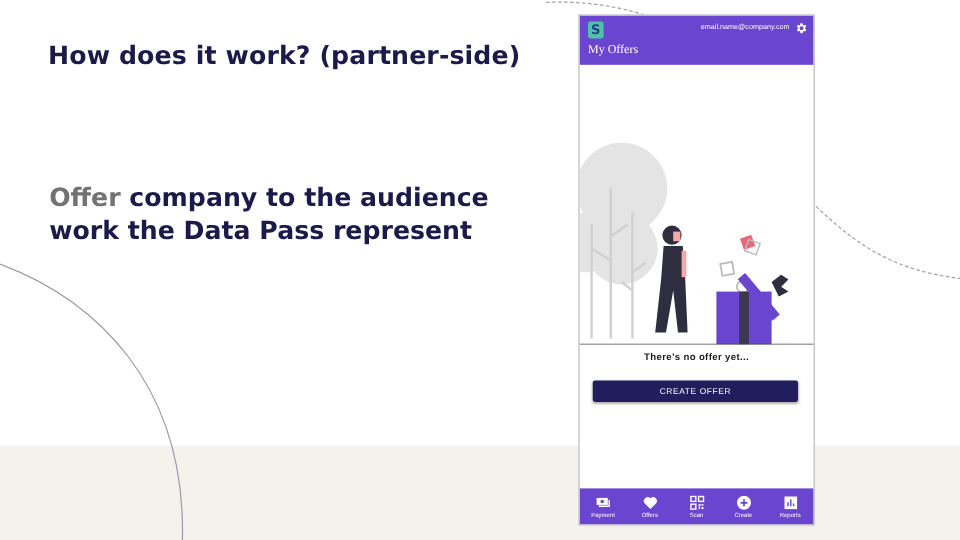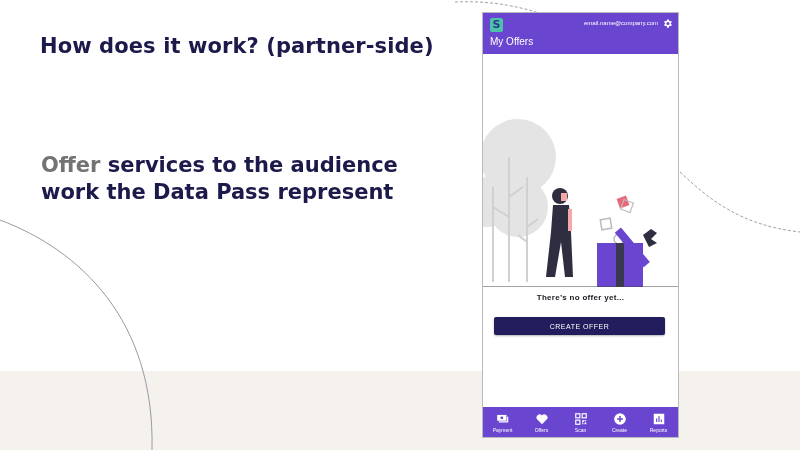--- a/index.html
+++ b/index.html
@@ -23,21 +23,21 @@
     position: absolute; left: 482px; top: 12px; width: 197px; height: 426px;
     background: #ffffff; border: 1px solid #b9b9c0; overflow: hidden;
   }
   .app-header { position: absolute; left: 0; top: 0; width: 100%; height: 41px; background: #6a46d0; }
   .app-logo {
     position: absolute; left: 7px; top: 5px; width: 13px; height: 14px; border-radius: 2px;
     background: #4cc2a8; color: #2a3a8c; font-size: 11px; font-weight: bold; line-height: 14px; text-align: center;
   }
   .app-email { position: absolute; right: 20px; top: 7px; font-size: 6px; color: #ffffff; font-family: "Liberation Sans", sans-serif; }
   .gear-icon { position: absolute; right: 5px; top: 5px; width: 11px; height: 11px; }
-  .app-title { position: absolute; left: 7px; top: 23px; font-size: 10px; color: #ffffff; font-family: Liberation Sans, sans-serif; }
+  .app-title { position: absolute; left: 7px; top: 23px; font-size: 10px; color: #ffffff; font-family: Liberation Serif, serif; }
 
   .brand { position: absolute; left: 56px; top: 60px; width: 90px; height: 34px; }
   .brand-data { position: absolute; left: 4px; top: 0; font-size: 15px; font-weight: bold; color: #1c1a4a; font-family: "Liberation Sans", sans-serif; letter-spacing: 0.3px; }
   .brand-terminal { position: absolute; left: 16px; top: 15px; font-size: 13px; font-weight: bold; color: #5a33c9; font-family: "Liberation Sans", sans-serif; }
 
   .illustration { position: absolute; left: 0; top: 104px; width: 197px; height: 170px; }
 
   .empty-text {
     position: absolute; left: 0; top: 280px; width: 100%; text-align: center;
     font-size: 8px; font-weight: bold; color: #1a1a22; font-family: "Liberation Sans", sans-serif; letter-spacing: 0.3px;
@@ -63,21 +63,21 @@
 <div class="bottom-band"></div>
 
 <svg class="deco" viewBox="0 0 800 450">
   <path d="M0 220 C 80 250, 155 320, 152 450" fill="none" stroke="#9a98a6" stroke-width="1"></path>
   <path d="M455 2 C 500 0, 540 10, 575 28" fill="none" stroke="#a0a0a8" stroke-width="1" stroke-dasharray="3,2"></path>
   <path d="M680 172 C 710 200, 740 225, 800 232" fill="none" stroke="#a0a0a8" stroke-width="1" stroke-dasharray="3,2"></path>
 </svg>
 
 <div class="slide-title">How does it work? (partner-side)</div>
 <div class="slide-subtitle">
-  <span class="accent">Offer</span><span> services to the audience</span><br>
+  <span class="accent">Offer</span><span> company to the audience</span><br>
   <span>work the Data Pass represent</span>
 </div>
 
 <div class="phone">
   <div class="app-header">
     <div class="app-logo">S</div>
     <div class="app-email">email.name@company.com</div>
     <svg class="gear-icon" viewBox="0 0 24 24">
       <path fill="#ffffff" d="M19.4 13a7.5 7.5 0 0 0 0-2l2.1-1.6-2-3.5-2.5 1a7 7 0 0 0-1.7-1L15 3h-4l-.4 2.9a7 7 0 0 0-1.7 1l-2.5-1-2 3.5L6.6 11a7.5 7.5 0 0 0 0 2l-2.1 1.6 2 3.5 2.5-1a7 7 0 0 0 1.7 1L11 21h4l.4-2.9a7 7 0 0 0 1.7-1l2.5 1 2-3.5zM13 15.5A3.5 3.5 0 1 1 13 8.5a3.5 3.5 0 0 1 0 7z"></path>
     </svg>

